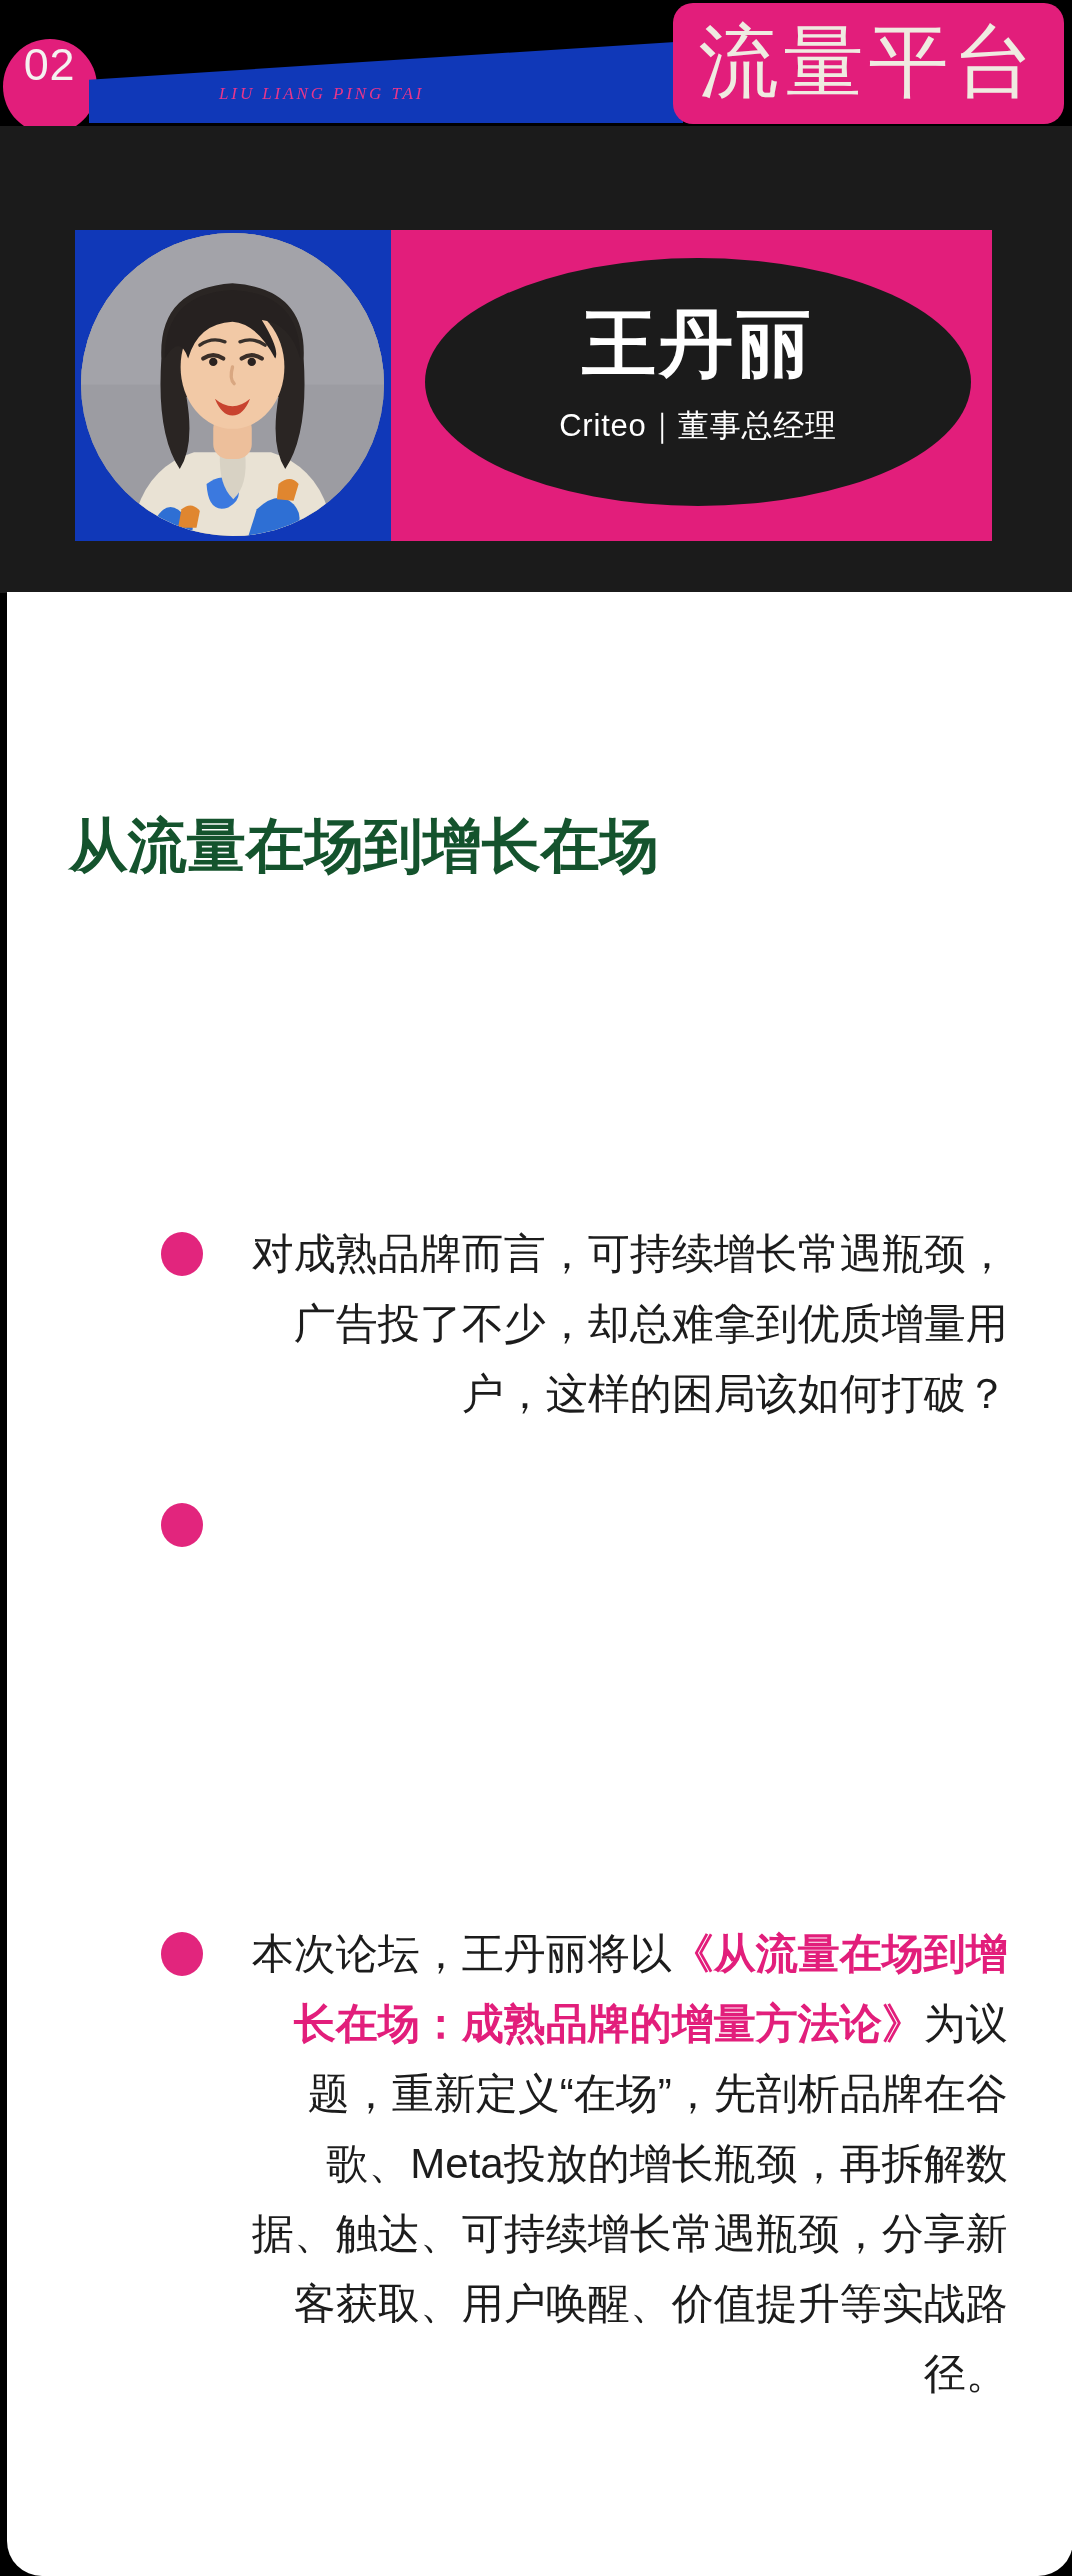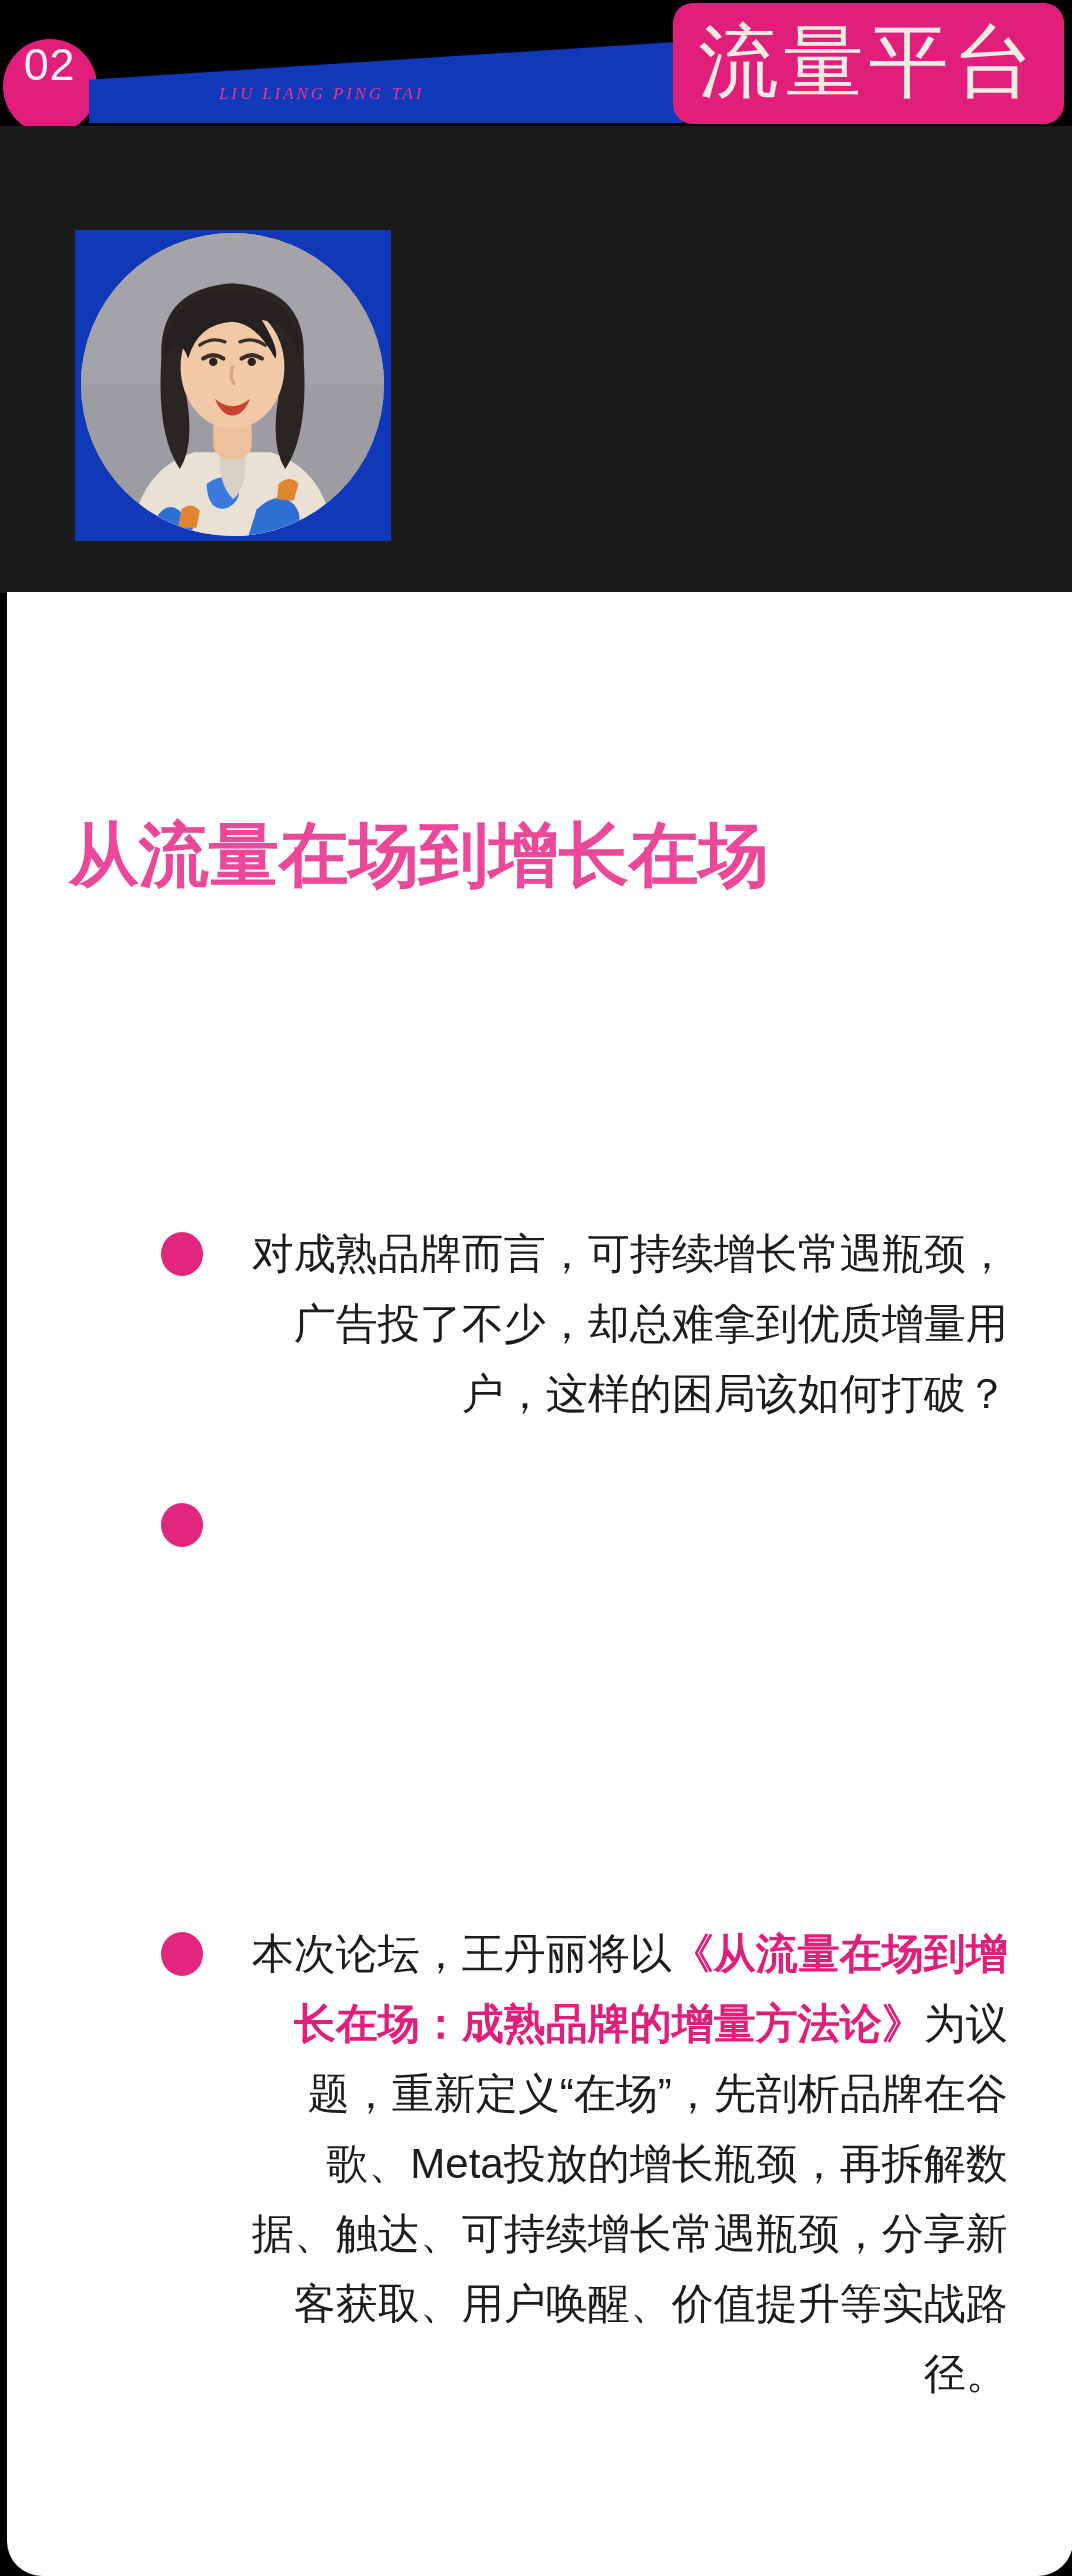--- a/index.html
+++ b/index.html
@@ -30,22 +30,22 @@
   .info-box{position:relative;flex:1;background:#E21E7B;}
   .ellipse{position:absolute;left:34px;top:28px;width:546px;height:248px;border-radius:50%;
            background:#1B1B1B;display:flex;flex-direction:column;align-items:center;
            justify-content:flex-start;padding-top:49px;box-sizing:border-box;}
   .name{color:#FFFFFF;font-size:74px;font-weight:bold;line-height:1;letter-spacing:3.4px;}
   .role{color:#FFFFFF;font-size:31px;margin-top:23.5px;letter-spacing:0.8px;}
 
   
   .white-card{position:absolute;left:6.7px;top:592px;width:1066px;height:1984px;background:#FFFFFF;
               border-radius:0 0 35px 35px;}
-  .headline{position:absolute;left:62px;top:206px;color:#ec4899;font-weight:800;
-            font-size:70px;line-height:114px;letter-spacing:0;}
+  .headline{position:absolute;left:62px;top:197px;color:#14532d;font-weight:800;
+            font-size:59px;line-height:114px;letter-spacing:0;}
   .bullet{position:absolute;left:154px;display:flex;align-items:flex-start;}
   .dot{width:42px;height:44px;border-radius:50%;background:#E2257D;flex:0 0 auto;
        margin-top:13.4px;margin-right:47px;}
   .bullet p{margin:0;width:758px;font-size:42px;line-height:70px;color:#1C1C1C;text-align:right;}
   .bullet p .accent{color:#E21E7B;font-weight:bold;}
   .b1{top:627px;} .b2{top:898px;} .b3{top:1327px;}
 </style>
 </head>
 <body>
 
@@ -90,20 +90,26 @@
           <path d="M142 134 q14-10 30-4" stroke="#38302B" stroke-width="4" fill="none" stroke-linecap="round"></path>
           <path d="M190 130 q16-6 30 4" stroke="#38302B" stroke-width="4" fill="none" stroke-linecap="round"></path>
 
           <path d="M181 160 q-4 14 2 20" stroke="#D9A781" stroke-width="4" fill="none" stroke-linecap="round"></path>
           <path d="M160 198 q21 18 42 0 q-8 20 -21 20 q-13 0 -21-20Z" fill="#C8432F"></path>
 
           <path d="M100 150 Q100 72 181 68 Q262 72 262 150 Q250 108 216 104 Q238 140 232 150 Q210 108 181 106 Q140 108 128 150 Q118 120 100 150Z" fill="#262120"></path>
         </svg>
       </div>
     </div>
+    <div class="info-box">
+      <div class="ellipse">
+        <div class="name">王丹丽</div>
+        <div class="role">Criteo｜董事总经理</div>
+      </div>
+    </div>
   </div>
 
   <section class="white-card">
     <h1 class="headline" style="margin:0;">
       <div>从流量在场到增长在场</div>
     </h1>
 
     <div class="bullet b1">
       <span class="dot"></span>
       <p><span>对成熟品牌而言，可持续增长常遇瓶颈，广告投了不少，却总难拿到优质增量用户，这样的困局该如何打破？</span></p>

